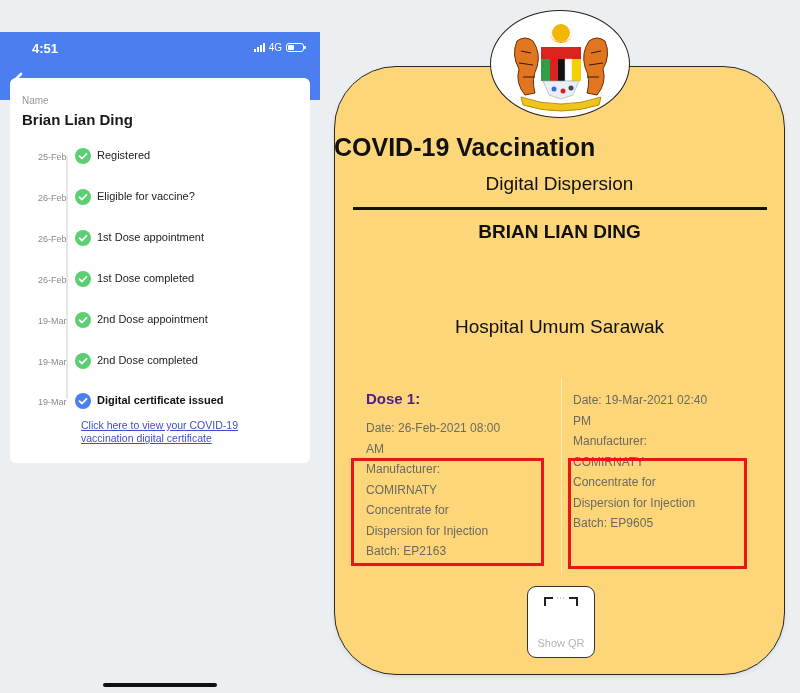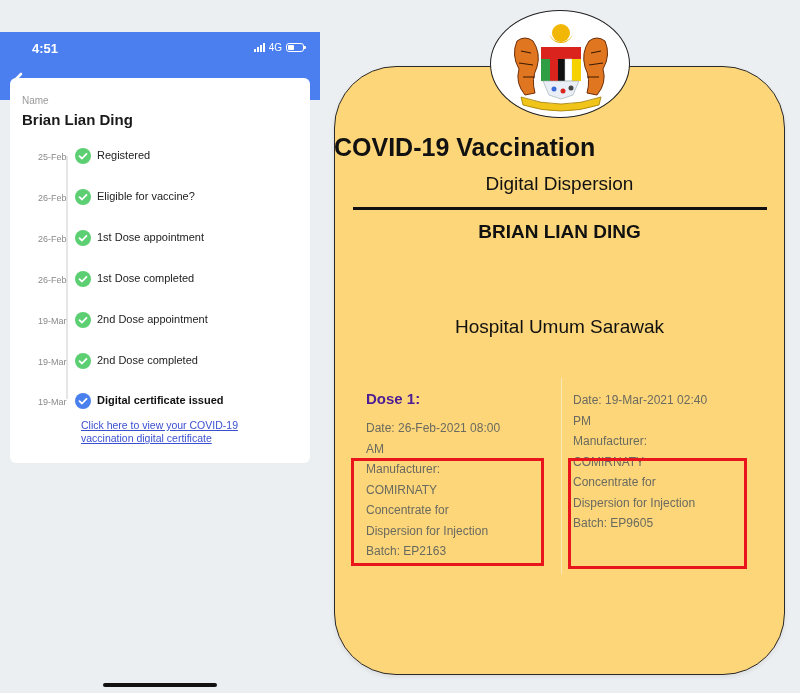--- a/index.html
+++ b/index.html
@@ -215,14 +215,22 @@
     <div class="dose-line">Manufacturer:</div>
     <div class="dose-line">COMIRNATY</div>
     <div class="dose-line">Concentrate for</div>
     <div class="dose-line">Dispersion for Injection</div>
     <div class="dose-line">Batch: EP9605</div>
   </div>
 
   <div class="highlight hl-left"></div>
   <div class="highlight hl-right"></div>
 
+  <div class="qr-btn">
+    <svg class="qr-icon" viewBox="0 0 34 10">
+      <polyline points="1,9 1,1 9,1" fill="none" stroke="#222" stroke-width="2"></polyline>
+      <polyline points="25,1 33,1 33,9" fill="none" stroke="#222" stroke-width="2"></polyline>
+      <line x1="13" y1="1" x2="21" y2="1" stroke="#999" stroke-width="1" stroke-dasharray="1,2"></line>
+    </svg>
+    <div class="qr-label">Show QR</div>
+  </div>
 
 </div>
 
 </body></html>

